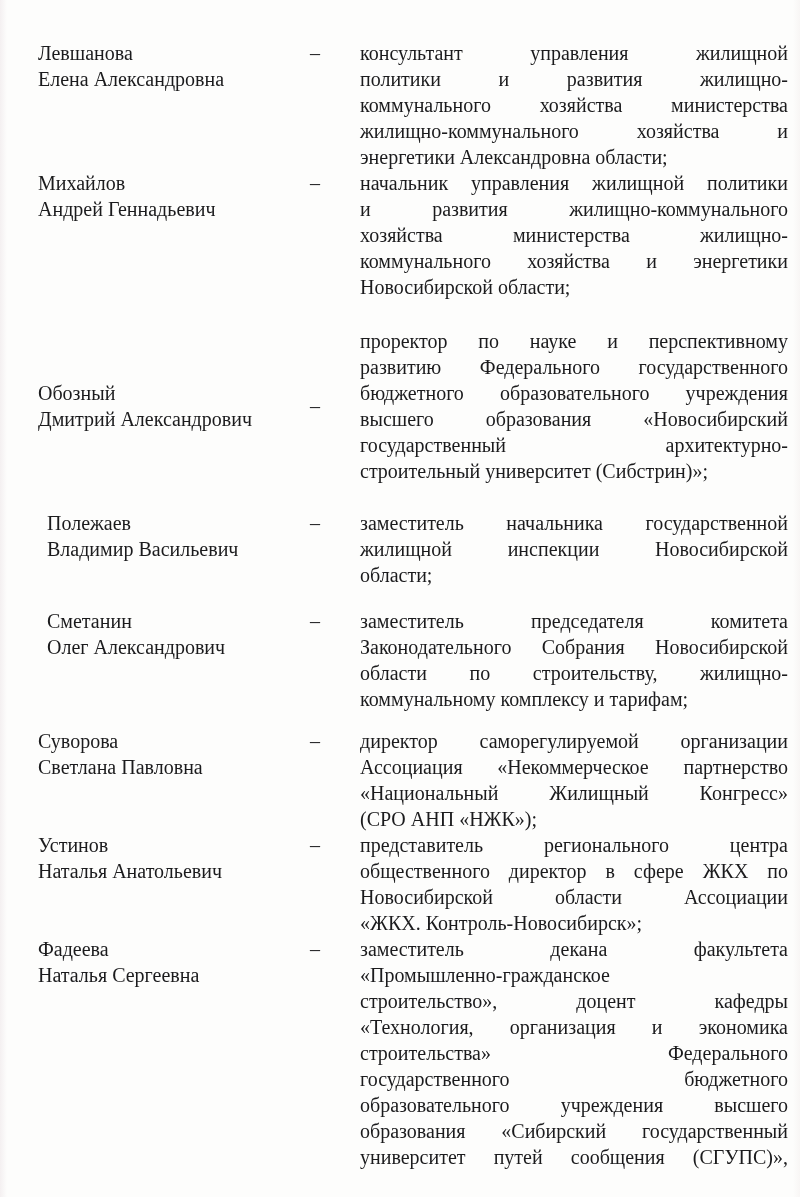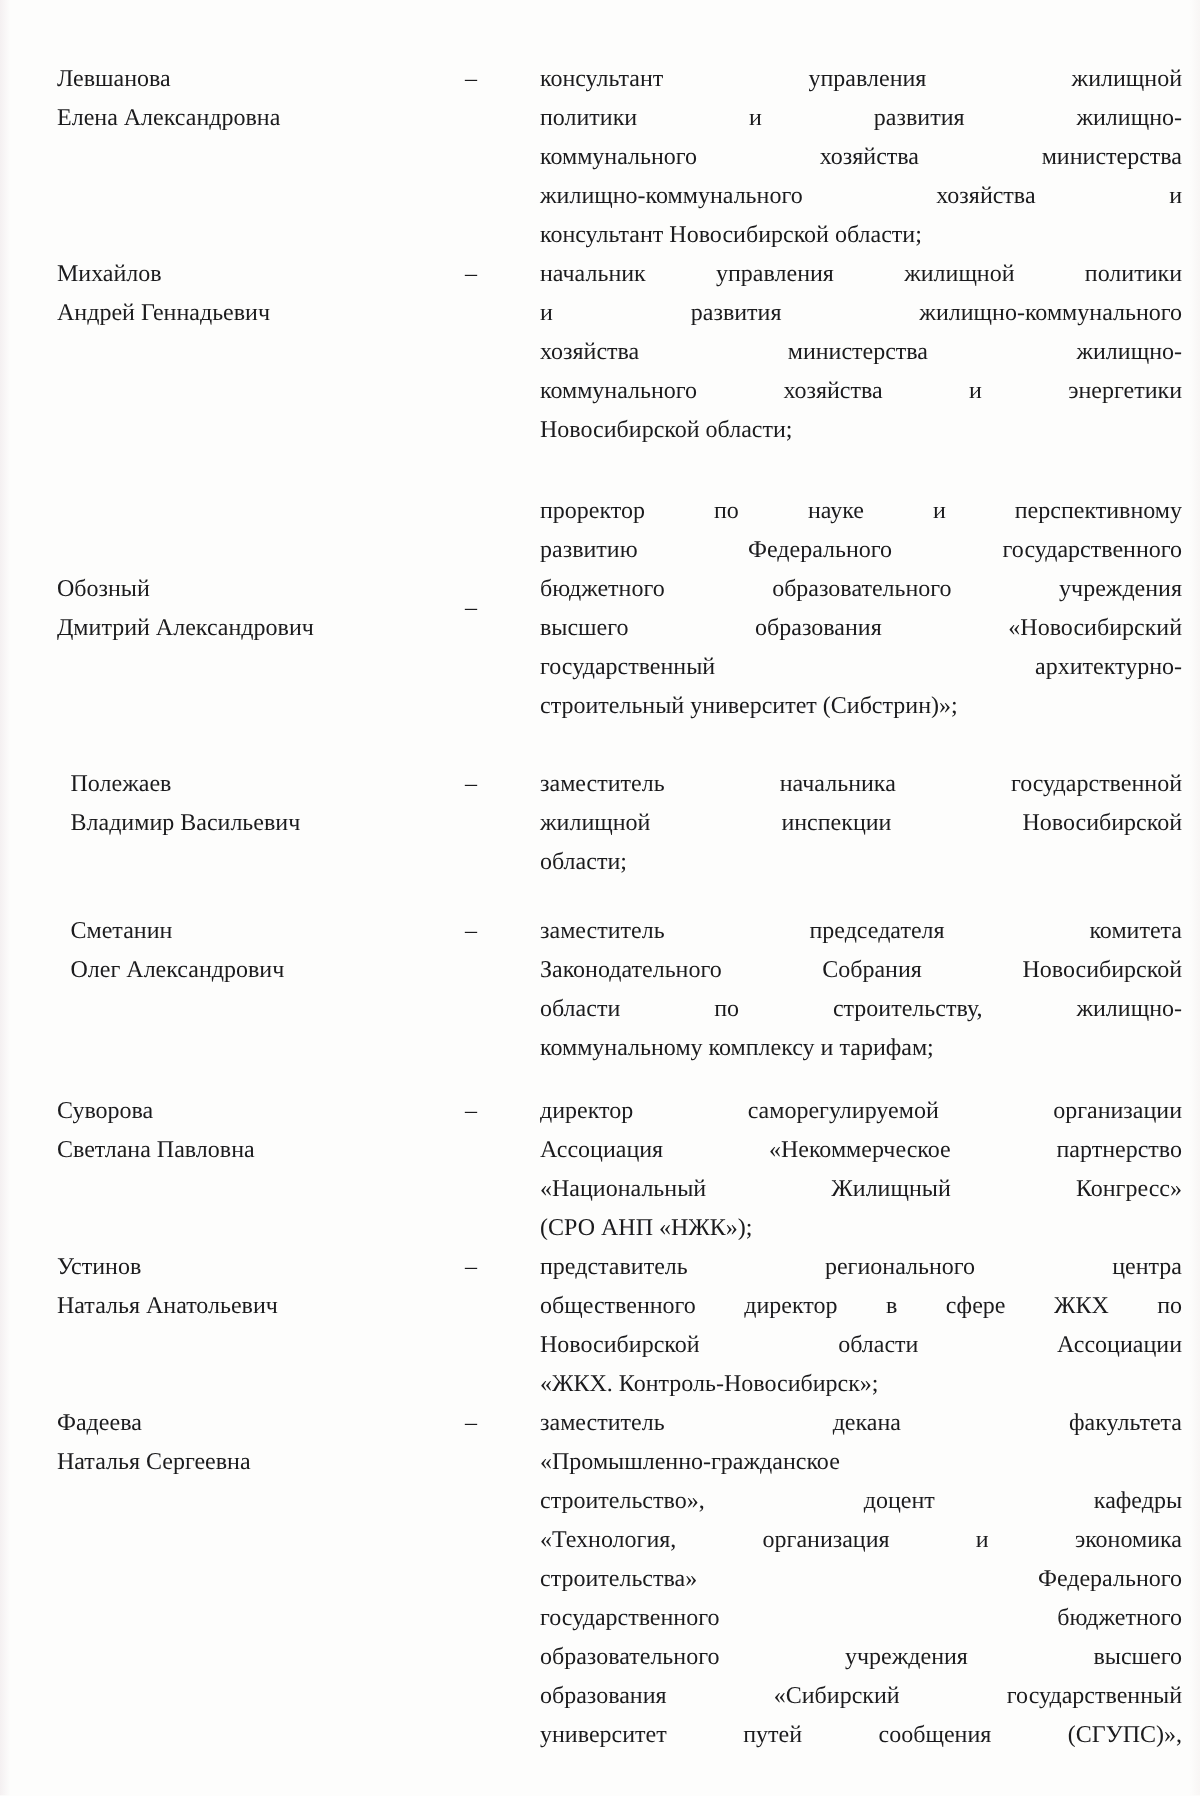--- a/index.html
+++ b/index.html
@@ -8,21 +8,21 @@
     background: #fdfdfc;
   }
   .page {
     position: relative;
     width: 800px;
     height: 1197px;
     box-sizing: border-box;
     padding: 40px 12px 0 38px;
     background: linear-gradient(90deg, #f4f0f1 0px, #fdfdfc 7px, #fdfdfc 793px, #f8f6f5 800px);
     font-family: "Liberation Serif", "DejaVu Serif", serif;
-    font-size: 16px;
+    font-size: 20px;
     line-height: 26px;
     color: #1b1b1d;
     overflow: hidden;
   }
   .entries { width: 100%; }
   .entry {
     display: flex;
     align-items: flex-start;
   }
   
@@ -68,21 +68,21 @@
     <div class="name-col">
           <div class="name-line">Левшанова</div>
           <div class="name-line">Елена Александровна</div>
         </div>
     <div class="dash-col">–</div>
     <div class="desc-col">
           <div class="dline just">консультант управления жилищной</div>
           <div class="dline just">политики и развития жилищно-</div>
           <div class="dline just">коммунального хозяйства министерства</div>
           <div class="dline just">жилищно-коммунального хозяйства и</div>
-          <div class="dline last">консультант Новосибирской области;</div>
+          <div class="dline last">энергетики Александровна области;</div>
         </div>
   </div>
 
   <div class="entry">
     <div class="name-col">
           <div class="name-line">Михайлов</div>
           <div class="name-line">Андрей Геннадьевич</div>
         </div>
     <div class="dash-col">–</div>
     <div class="desc-col">

